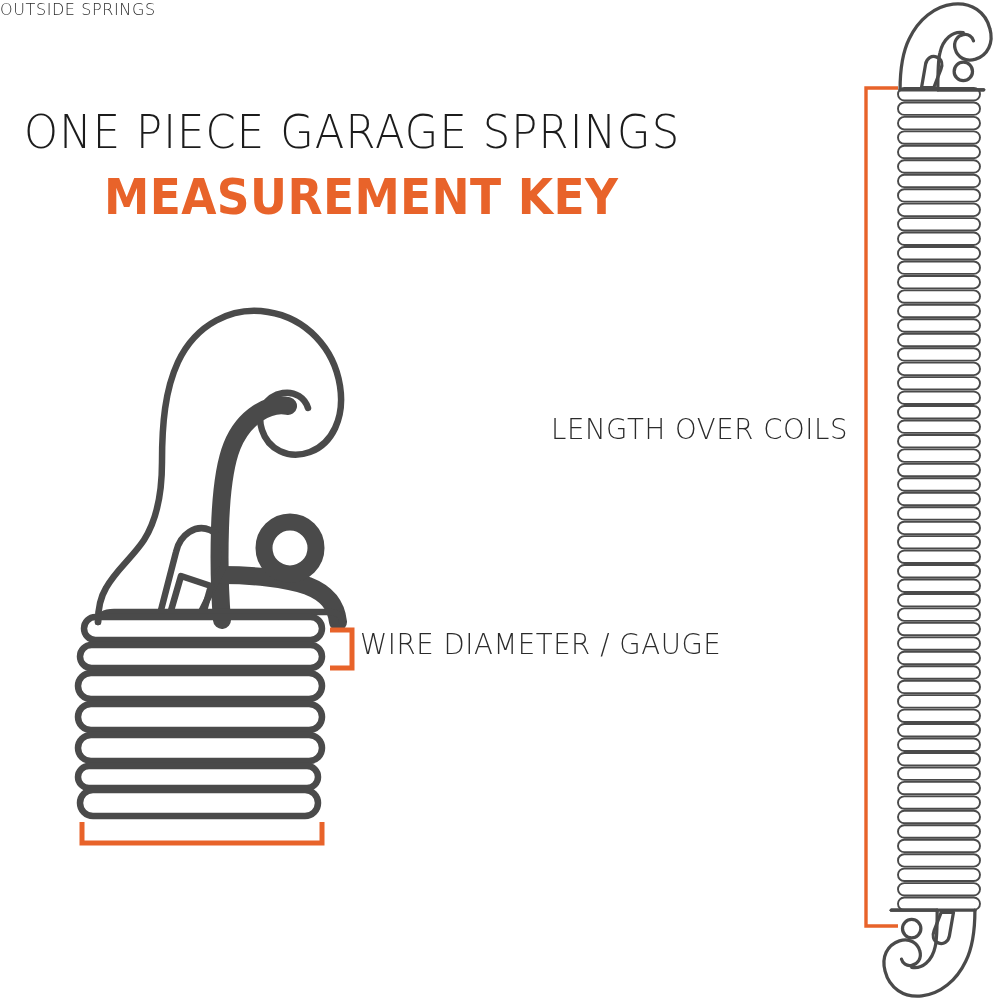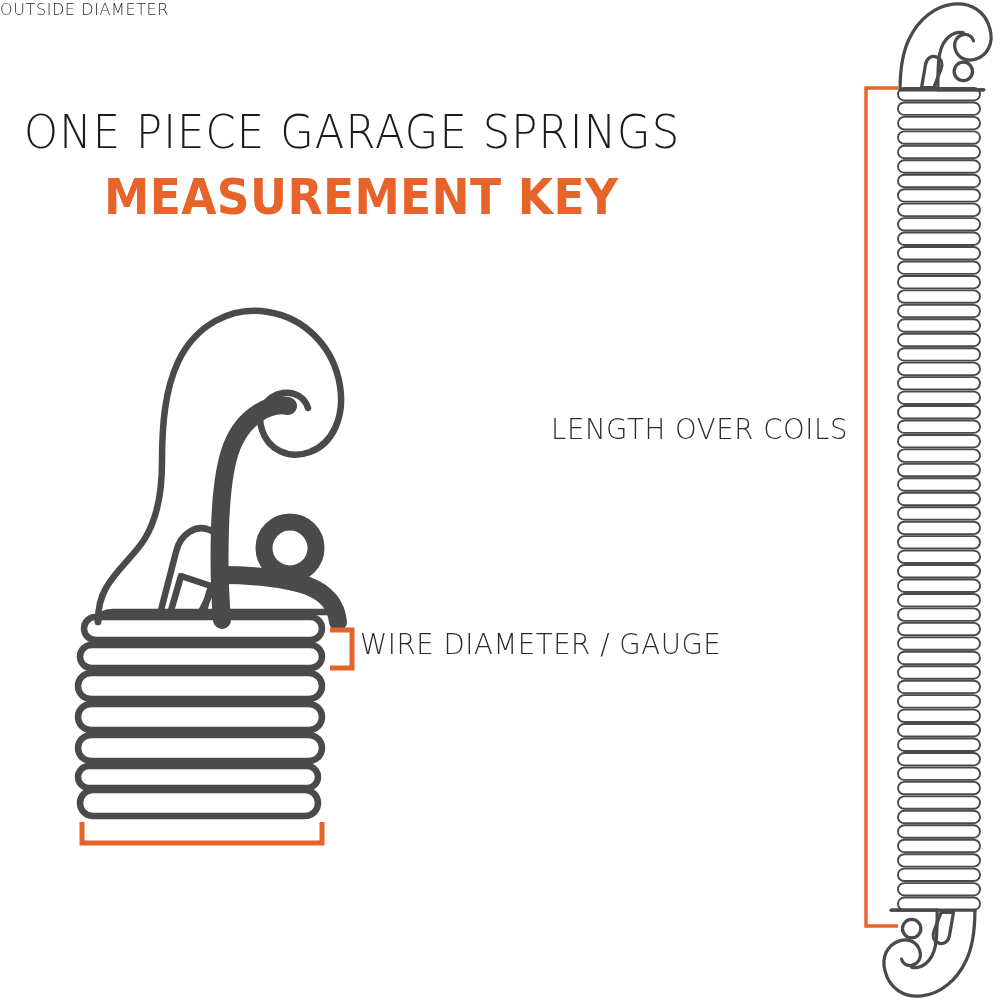--- a/index.html
+++ b/index.html
@@ -94,21 +94,21 @@
 <div id="stage">
 
   <div class="title-main">ONE PIECE GARAGE SPRINGS</div>
 
   <div class="title-sub">MEASUREMENT KEY</div>
 
   <div class="callout label-length">LENGTH OVER COILS</div>
 
   <div class="callout label-wire">WIRE DIAMETER / GAUGE</div>
 
-  <div class="callout label-outside-diameter">OUTSIDE DIAMETER</div>
+  <div class="callout label-outside-diameter">OUTSIDE SPRINGS</div>
 
   <svg class="art" viewBox="0 0 1000 1000" xmlns="http://www.w3.org/2000/svg">
 
     <defs>
 
       <g id="hook-small">
 
         <path d="M 4 88
                  C 4 70, 6 52, 13 38
                  C 22 19, 38 6, 56 4

